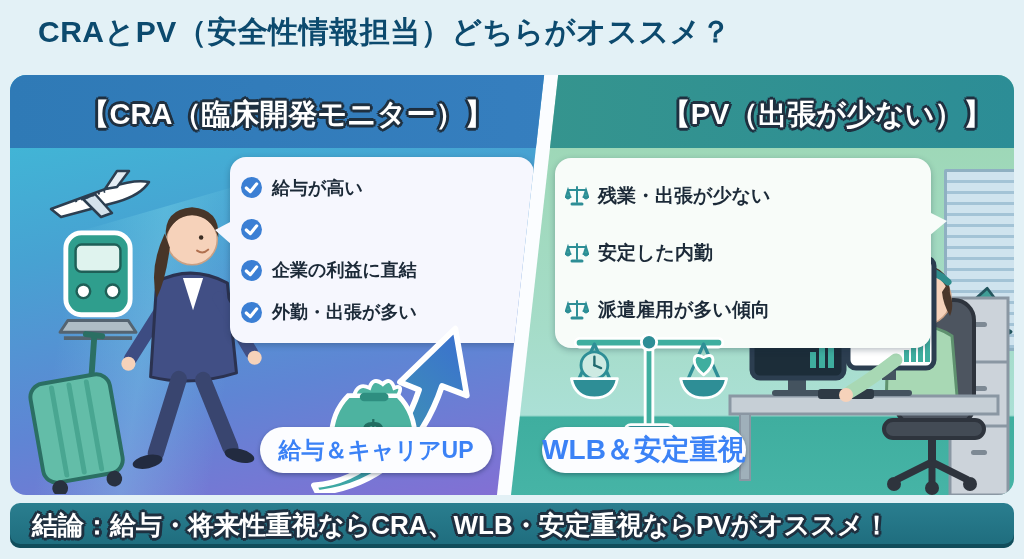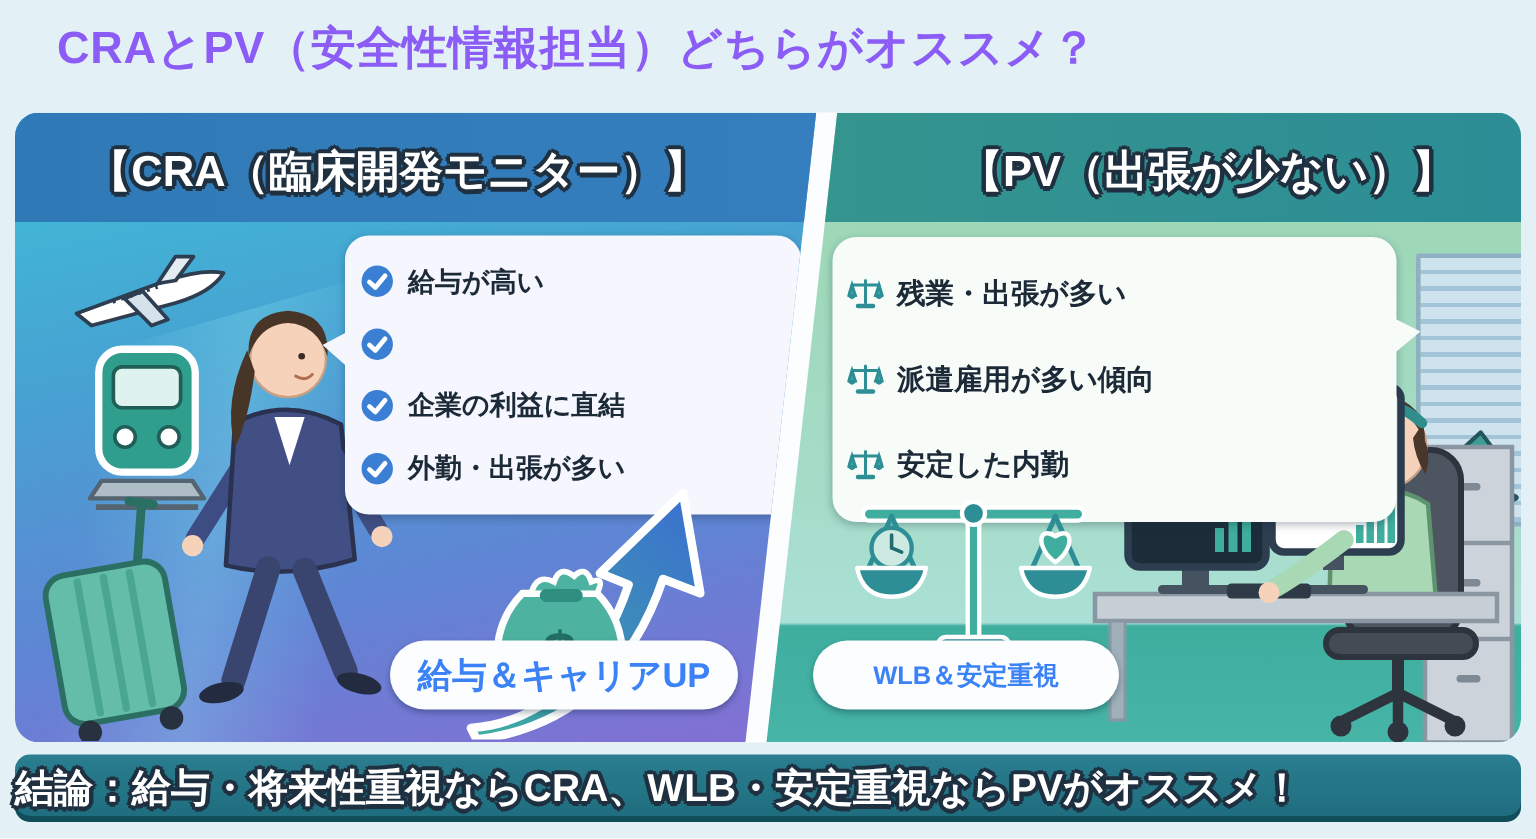--- a/index.html
+++ b/index.html
@@ -3,21 +3,21 @@
 <meta charset="utf-8">
 <style>
   html,body{margin:0;padding:0}
   body{
     width:1024px;height:559px;position:relative;overflow:hidden;
     background:#e3f1f6;
     font-family:"Liberation Sans","DejaVu Sans",sans-serif;
   }
   .title{
     position:absolute;left:38px;top:12px;margin:0;
-    font-size:30px;font-weight:800;color:#8b5cf6;white-space:nowrap;letter-spacing:.5px;
+    font-size:30px;font-weight:800;color:#0c4a6e;white-space:nowrap;letter-spacing:.5px;
   }
   .board{
     position:absolute;left:10px;top:75px;width:1004px;height:420px;
     border-radius:16px;background:#fbfdff;overflow:hidden;
   }
   .panel{position:absolute;inset:0}
   .panel-cra{
     clip-path:polygon(0 0,53.2% 0,48.5% 100%,0 100%);
     background:
       linear-gradient(90deg,#2f7ab6,#3b82c6) top/100% 73px no-repeat,
@@ -34,41 +34,42 @@
     background:linear-gradient(115deg,rgba(140,230,240,0) 30%,rgba(140,230,240,.28) 46%,rgba(140,230,240,0) 62%);
     transform:rotate(-16deg);
   }
   .hdr{position:absolute;top:20px;font-size:29px;font-weight:800;text-align:center;white-space:nowrap}
   .hdr-cra{left:0;width:510px}
   .hdr-pv{left:590px;width:410px}
   .outline-text{
     color:#ffffff;
     text-shadow:-2px -2px 0 #1f3040,2px -2px 0 #1f3040,-2px 2px 0 #1f3040,2px 2px 0 #1f3040,
                 -3px 0 0 #1f3040,3px 0 0 #1f3040,0 -3px 0 #1f3040,0 3px 0 #1f3040;
+    padding-left:22px;
   }
   .bubble{
     position:absolute;border-radius:16px;box-shadow:0 2px 6px rgba(20,40,60,.3);
     padding:10px 10px;display:flex;flex-direction:column;justify-content:space-around;
   }
   .bubble-cra{left:220px;top:82px;width:284px;height:166px;background:#f6f7fe}
   .bubble-pv{left:545px;top:83px;width:356px;height:170px;background:#f8fcf9}
   .row{display:flex;align-items:center;gap:9px;font-weight:700;color:#1c2a38;white-space:nowrap}
   .bubble-cra .row{font-size:18px}
   .bubble-pv .row{font-size:19px}
   .row svg{flex:0 0 auto}
   .tail{position:absolute;width:0;height:0}
   .tail-cra{left:-15px;top:64px;border-top:9px solid transparent;border-bottom:15px solid transparent;border-right:17px solid #f6f7fe}
   .tail-pv{right:-16px;top:54px;border-top:9px solid transparent;border-bottom:15px solid transparent;border-left:18px solid #f8fcf9}
   .pill{
     position:absolute;top:352px;height:46px;background:#fcfdff;border-radius:24px;
     display:flex;align-items:center;justify-content:center;font-weight:800;color:#3b82f6;
     box-shadow:0 2px 4px rgba(10,30,50,.35);white-space:nowrap;
   }
   .pill-cra{left:250px;width:232px;font-size:23px}
-  .pill-pv{left:532px;width:204px;font-size:17px}
+  .pill-pv{left:532px;width:204px;font-size:28px}
   .svg-plane{position:absolute;left:35px;top:92px;width:110px;height:62px}
   .svg-train{position:absolute;left:44px;top:152px;width:88px;height:115px}
   .svg-woman{position:absolute;left:88px;top:110px;width:182px;height:303px}
   .svg-case{position:absolute;left:4px;top:252px;width:128px;height:167px}
   .svg-money{position:absolute;left:286px;top:246px;width:206px;height:172px}
   .svg-scale{position:absolute;left:548px;top:250px;width:182px;height:115px}
   .svg-clock{position:absolute;left:842px;top:102px;width:68px;height:68px}
   .blinds{
     position:absolute;left:934px;top:94px;width:78px;height:176px;border-radius:2px;
     background:repeating-linear-gradient(180deg,#cfe3ee 0 8px,#a3c3d6 8px 11px);
@@ -299,49 +300,49 @@
               <g stroke="#2e8e96" stroke-width="2" stroke-linecap="round" fill="#3fae9f">
                 <line x1="12" y1="3" x2="12" y2="18"></line>
                 <line x1="3" y1="6" x2="21" y2="6"></line>
                 <path d="M3,6 L0.8,13 L5.2,13 Z"></path>
                 <path d="M0.8,13 Q3,16.5 5.2,13 Z" stroke-width="1.5"></path>
                 <path d="M21,6 L18.8,13 L23.2,13 Z"></path>
                 <path d="M18.8,13 Q21,16.5 23.2,13 Z" stroke-width="1.5"></path>
                 <line x1="7" y1="20" x2="17" y2="20" stroke-width="3"></line>
               </g>
             </svg>
-          <span>残業・出張が多い</span>
+          <span>残業・出張が少ない</span>
         </div>
         <div class="row">
           <svg width="24" height="24" viewBox="0 0 24 24">
               <g stroke="#2e8e96" stroke-width="2" stroke-linecap="round" fill="#3fae9f">
                 <line x1="12" y1="3" x2="12" y2="18"></line>
                 <line x1="3" y1="6" x2="21" y2="6"></line>
                 <path d="M3,6 L0.8,13 L5.2,13 Z"></path>
                 <path d="M0.8,13 Q3,16.5 5.2,13 Z" stroke-width="1.5"></path>
                 <path d="M21,6 L18.8,13 L23.2,13 Z"></path>
                 <path d="M18.8,13 Q21,16.5 23.2,13 Z" stroke-width="1.5"></path>
                 <line x1="7" y1="20" x2="17" y2="20" stroke-width="3"></line>
               </g>
             </svg>
-          <span>派遣雇用が多い傾向</span>
+          <span>安定した内勤</span>
         </div>
         <div class="row">
           <svg width="24" height="24" viewBox="0 0 24 24">
               <g stroke="#2e8e96" stroke-width="2" stroke-linecap="round" fill="#3fae9f">
                 <line x1="12" y1="3" x2="12" y2="18"></line>
                 <line x1="3" y1="6" x2="21" y2="6"></line>
                 <path d="M3,6 L0.8,13 L5.2,13 Z"></path>
                 <path d="M0.8,13 Q3,16.5 5.2,13 Z" stroke-width="1.5"></path>
                 <path d="M21,6 L18.8,13 L23.2,13 Z"></path>
                 <path d="M18.8,13 Q21,16.5 23.2,13 Z" stroke-width="1.5"></path>
                 <line x1="7" y1="20" x2="17" y2="20" stroke-width="3"></line>
               </g>
             </svg>
-          <span>安定した内勤</span>
+          <span>派遣雇用が多い傾向</span>
         </div>
       </div>
 
       <svg class="svg-scale" viewBox="0 0 190 120">
         <g stroke-linecap="round" stroke-linejoin="round">
           <rect x="91" y="20" width="8" height="86" fill="#3fae9f" stroke="#ffffff" stroke-width="3"></rect>
           <rect x="70" y="104" width="50" height="12" rx="6" fill="#2e8e96" stroke="#ffffff" stroke-width="3"></rect>
           <rect x="18" y="14" width="154" height="9" rx="4.5" fill="#3fae9f" stroke="#ffffff" stroke-width="3"></rect>
           <circle cx="95" cy="18" r="8" fill="#2e8e96" stroke="#ffffff" stroke-width="3"></circle>
           <path d="M38,20 L22,56 M38,20 L54,56" stroke="#2e8e96" stroke-width="3.5" fill="none"></path>

